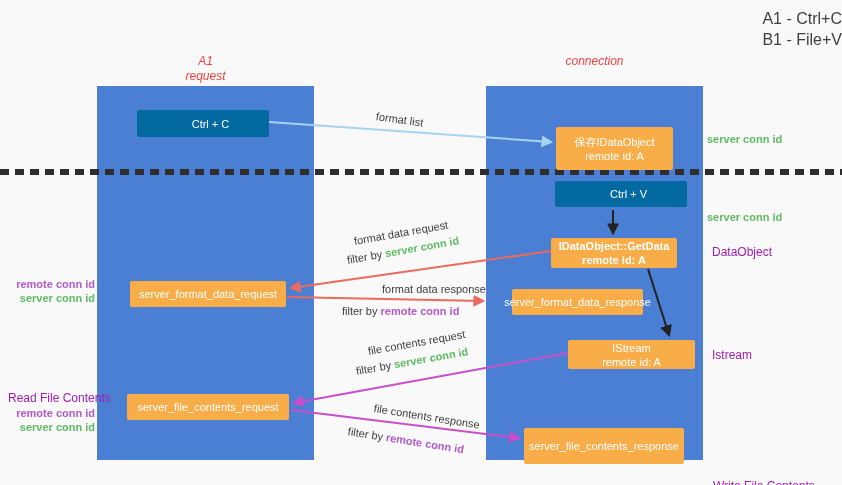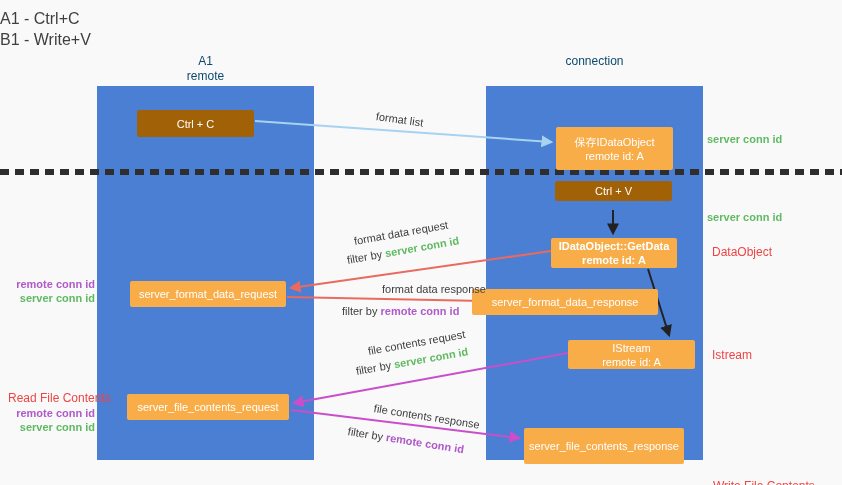--- a/index.html
+++ b/index.html
@@ -1,52 +1,52 @@
 <!DOCTYPE html>
 <html><head>
 <meta charset="utf-8">
 <style>
   html,body { margin:0; padding:0; background:#f9f9f9; }
   .stage { position:relative; width:842px; height:485px; background:#f9f9f9;
            font-family:"Liberation Sans", sans-serif; overflow:hidden; }
-  .title { position:absolute; top:8px; left:0; width:100%; text-align:left;
+  .title { position:absolute; top:8px; left:0; width:100%; text-align:right;
            font-size:16px; line-height:21px; color:#3f3f3f; }
   .colhead { position:absolute; top:54px; width:217px; text-align:center;
-             font-size:12px; line-height:15px; color:#0c4a6e; }
+             font-size:12px; line-height:15px; color:#ef4444;font-style:italic; }
   .col-rect { position:absolute; top:86px; width:217px; height:374px; background:#4b7fd3; }
   .dashline { position:absolute; left:0; top:169px; width:842px; height:6px;
               background:repeating-linear-gradient(to right,#2e2e2e 0 9px,transparent 9px 15px); }
   .arrows { position:absolute; left:0; top:0; pointer-events:none; }
   .box { position:absolute; display:flex; flex-direction:column; align-items:center;
          justify-content:center; color:#fff; font-size:11px; line-height:14px;
          text-align:center; border-radius:2px; white-space:nowrap; }
   .orange { background:#f8ad49; }
-  .greenbox { background:#a16207; }
+  .greenbox { background:#0369a1;padding-left:15px; }
   .elabel { position:absolute; font-size:11px; color:#3d3d3d; white-space:nowrap;
             transform-origin:left center; }
   .green-t { color:#5fba61; font-weight:bold; }
   .purple-t { color:#b05ac9; font-weight:bold; }
-  .side { position:absolute; font-size:12px; color:#ef4444; white-space:nowrap; }
+  .side { position:absolute; font-size:12px; color:#a21caf; white-space:nowrap; }
   .side-bold-green { position:absolute; font-size:11px; font-weight:bold; color:#5fba61; white-space:nowrap; }
   .left-group { position:absolute; width:95px; text-align:right; font-size:11px;
                 font-weight:bold; line-height:14px; }
 </style>
 </head>
 <body>
 
 <div class="stage">
 
   <div class="title">
     <div>A1 - Ctrl+C</div>
-    <div>B1 - Write+V</div>
+    <div>B1 - File+V</div>
   </div>
 
   <div class="colhead" style="left:97px;">
     <div>A1</div>
-    <div>remote</div>
+    <div>request</div>
   </div>
   <div class="colhead" style="left:486px;">
     <div>connection</div>
   </div>
 
   <div class="col-rect" style="left:97px;"></div>
   <div class="col-rect" style="left:486px;"></div>
 
   <div class="dashline"></div>
 
@@ -70,36 +70,36 @@
     <line x1="648" y1="269" x2="669" y2="335" stroke="#222222" stroke-width="2" marker-end="url(#m-black)"></line>
     <line x1="551" y1="251" x2="291" y2="288" stroke="#e96a5f" stroke-width="2" marker-end="url(#m-salmon)"></line>
     <line x1="287" y1="297" x2="483" y2="301" stroke="#e96a5f" stroke-width="2" marker-end="url(#m-salmon)"></line>
     <line x1="568" y1="353" x2="294" y2="403" stroke="#c84fc9" stroke-width="2" marker-end="url(#m-magenta)"></line>
     <line x1="291" y1="410" x2="519" y2="438" stroke="#c84fc9" stroke-width="2" marker-end="url(#m-magenta)"></line>
   </svg>
 
   <div class="box greenbox" style="left:137px; top:110px; width:117px; height:27px;">
     <span>Ctrl + C</span>
   </div>
-  <div class="box greenbox" style="left:555px; top:181px; width:117px; height:20px;">
+  <div class="box greenbox" style="left:555px; top:181px; width:117px; height:26px;">
     <span>Ctrl + V</span>
   </div>
 
   <div class="box orange" style="left:556px; top:127px; width:117px; height:43px;">
     <span>保存IDataObject</span>
     <span>remote id: A</span>
   </div>
   <div class="box orange" style="left:551px; top:238px; width:126px; height:30px;font-weight:bold;">
     <span>IDataObject::GetData</span>
     <span>remote id: A</span>
   </div>
   <div class="box orange" style="left:130px; top:281px; width:156px; height:26px;">
     <span>server_format_data_request</span>
   </div>
-  <div class="box orange" style="left:472px; top:289px; width:186px; height:26px;">
+  <div class="box orange" style="left:512px; top:289px; width:131px; height:26px;">
     <span>server_format_data_response</span>
   </div>
   <div class="box orange" style="left:568px; top:340px; width:127px; height:29px;">
     <span>IStream</span>
     <span>remote id: A</span>
   </div>
   <div class="box orange" style="left:127px; top:394px; width:162px; height:26px;align-items:center;">
     <span>server_file_contents_request</span>
   </div>
   <div class="box orange" style="left:524px; top:428px; width:160px; height:36px;">

